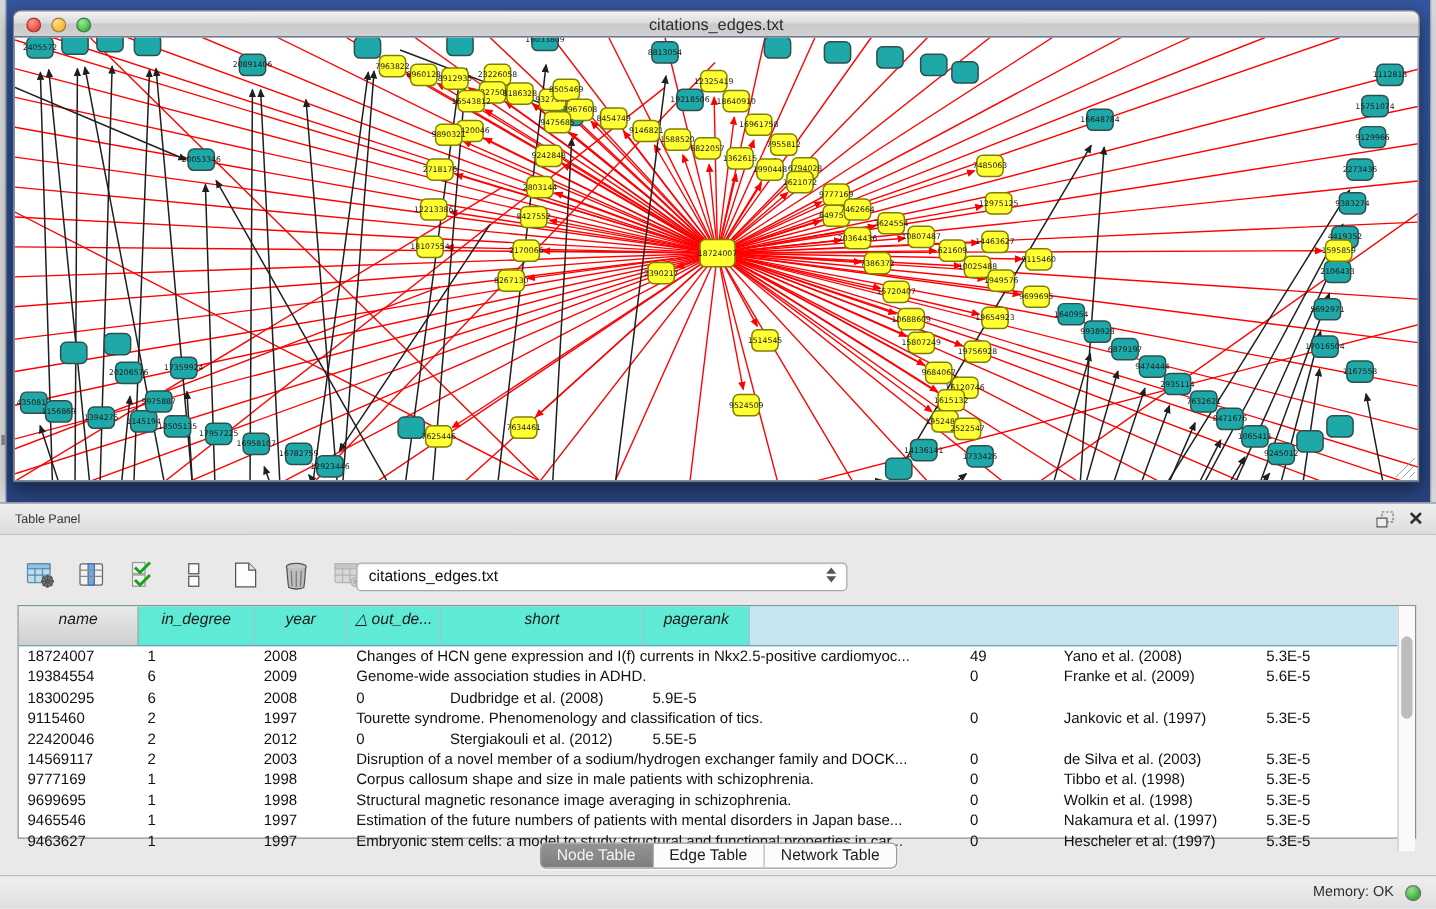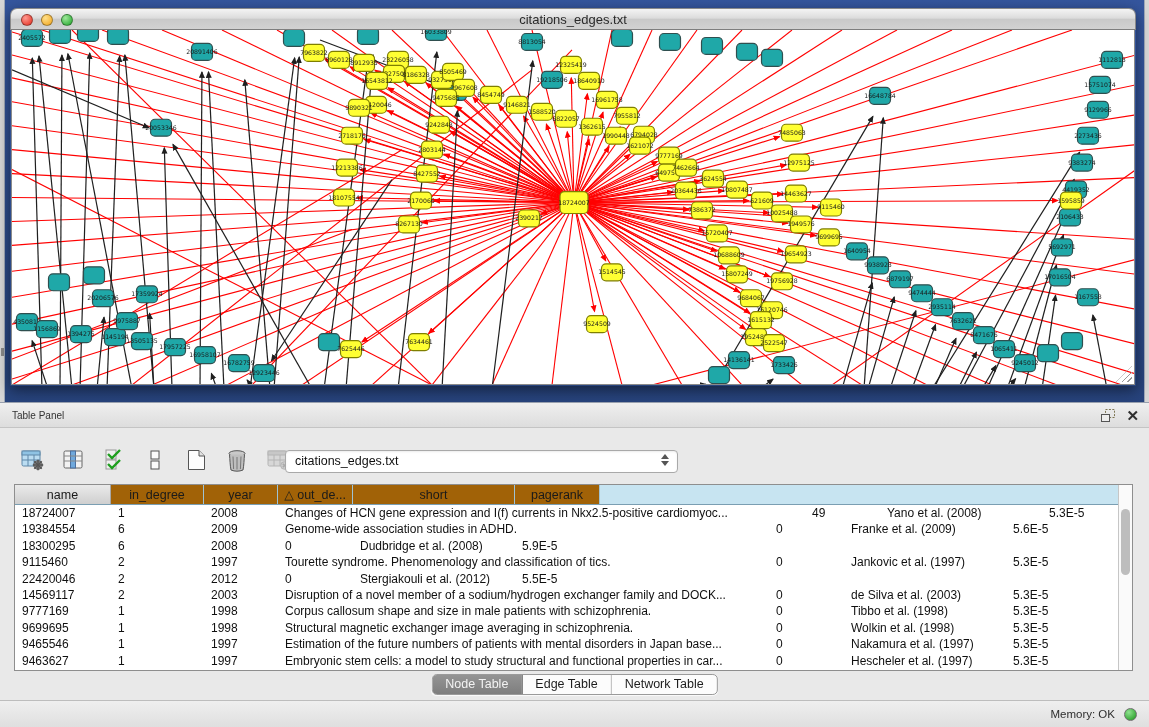--- a/index.html
+++ b/index.html
@@ -53,21 +53,21 @@
             line-height:21px;padding-left:9px;box-shadow:inset 0 1px 2px rgba(0,0,0,.08);}
   .dd-arrows{position:absolute;right:8px;top:3px;display:flex;flex-direction:column;gap:2px;}
   .dd-arrows i{display:block;width:0;height:0;border-left:4px solid transparent;border-right:4px solid transparent;}
   .dd-arrows .up{border-bottom:5px solid #555;}
   .dd-arrows .dn{border-top:5px solid #555;}
 
   .twrap{position:absolute;left:14px;top:484px;width:1119px;height:187px;background:#fff;
          border:1px solid #8E8E8E;display:flex;flex-direction:column;}
   .tmain{flex:1;display:flex;}
   .tcols{flex:1;overflow:hidden;}
-  .thead{display:flex;height:20px;background:#a16207;border-bottom:1px solid #7A9EB2;}
+  .thead{display:flex;height:32px;background:#5eead4;border-bottom:1px solid #7A9EB2;font-style:italic;}
   .th{font-size:12.5px;color:#1a1a1a;text-align:center;line-height:21px;
       border-right:1px solid #9FC3D4;overflow:hidden;white-space:nowrap;flex:0 0 auto;}
   .th.rowhead{background:linear-gradient(#EAEAEA,#CFCFCF);border-right:1px solid #A8A8A8;}
   .th.fill{border-right:none;flex:1 1 auto;}
   .trow{display:flex;height:16.4px;}
   .td{font-size:12px;color:#101010;line-height:16.4px;padding-left:7px;
       white-space:nowrap;overflow:hidden;flex:0 0 auto;}
   .vscroll{width:14px;border-left:1px solid #C6C6C6;background:#FAFAFA;position:relative;}
   .vthumb{position:absolute;left:2px;top:24px;width:9px;height:66px;background:#BDBDBD;border-radius:5px;}
 
@@ -883,21 +883,21 @@
             <div class="th" style="width: 162px;">short</div>
             <div class="th" style="width: 85px;">pagerank</div>
             <div class="th fill" style="background: rgb(199, 228, 241);"></div>
           </div>
         <div id="tbody">
             <div class="trow">
               <div class="td" style="width: 96px;">18724007</div>
               <div class="td" style="width: 93px;">1</div>
               <div class="td" style="width: 74px;">2008</div>
               <div class="td" style="width: 491px;">Changes of HCN gene expression and I(f) currents in Nkx2.5-positive cardiomyoc...</div>
-              <div class="td" style="width: 75px; margin-left: 36px;">49</div>
+              <div class="td" style="width: 75px;">49</div>
               <div class="td" style="width: 162px;">Yano et al. (2008)</div>
               <div class="td" style="width: 85px;">5.3E-5</div>
             </div>
             <div class="trow">
               <div class="td" style="width: 96px;">19384554</div>
               <div class="td" style="width: 93px;">6</div>
               <div class="td" style="width: 74px;">2009</div>
               <div class="td" style="width: 491px;">Genome-wide association studies in ADHD.</div>
               <div class="td" style="width: 75px;">0</div>
               <div class="td" style="width: 162px;">Franke et al. (2009)</div>
@@ -943,21 +943,21 @@
               <div class="td" style="width: 74px;">1998</div>
               <div class="td" style="width: 491px;">Corpus callosum shape and size in male patients with schizophrenia.</div>
               <div class="td" style="width: 75px;">0</div>
               <div class="td" style="width: 162px;">Tibbo et al. (1998)</div>
               <div class="td" style="width: 85px;">5.3E-5</div>
             </div>
             <div class="trow">
               <div class="td" style="width: 96px;">9699695</div>
               <div class="td" style="width: 93px;">1</div>
               <div class="td" style="width: 74px;">1998</div>
-              <div class="td" style="width: 491px;">Structural magnetic exchanger image averaging in schizophrenia.</div>
+              <div class="td" style="width: 491px;">Structural magnetic resonance image averaging in schizophrenia.</div>
               <div class="td" style="width: 75px;">0</div>
               <div class="td" style="width: 162px;">Wolkin et al. (1998)</div>
               <div class="td" style="width: 85px;">5.3E-5</div>
             </div>
             <div class="trow">
               <div class="td" style="width: 96px;">9465546</div>
               <div class="td" style="width: 93px;">1</div>
               <div class="td" style="width: 74px;">1997</div>
               <div class="td" style="width: 491px;">Estimation of the future numbers of patients with mental disorders in Japan base...</div>
               <div class="td" style="width: 75px;">0</div>

